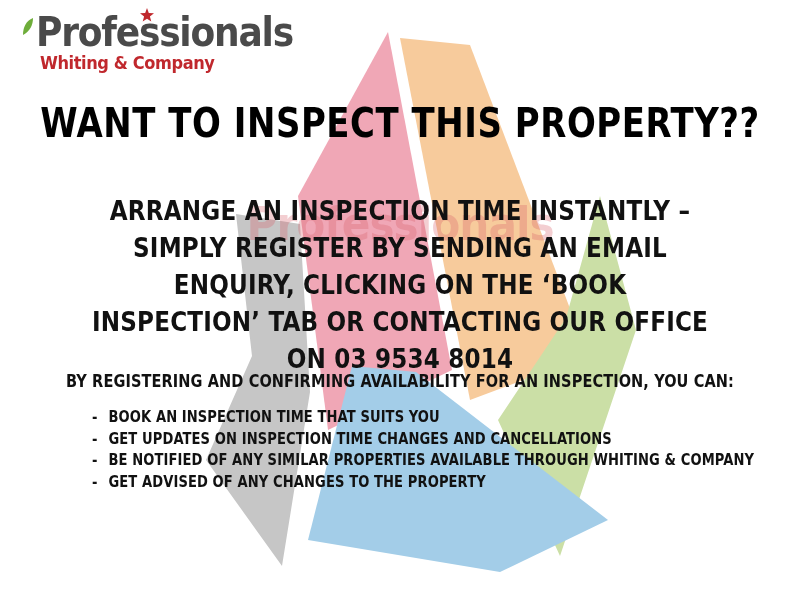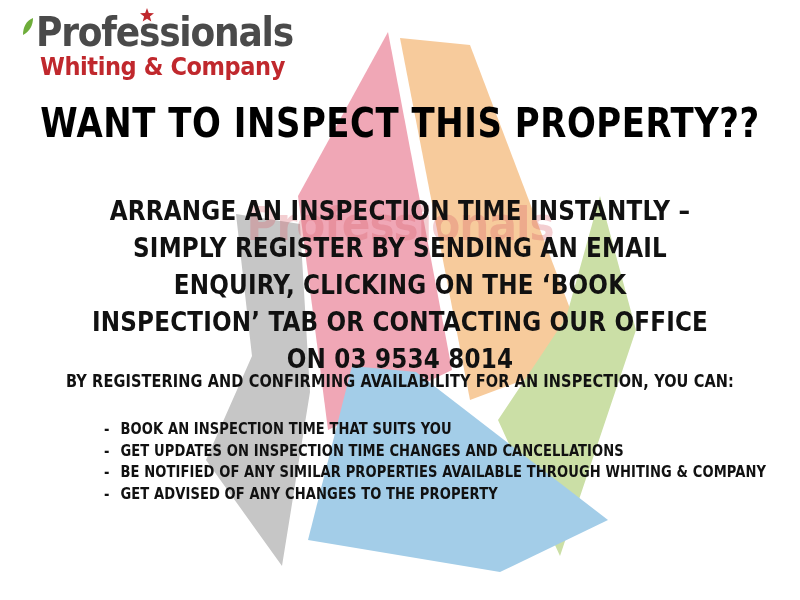--- a/index.html
+++ b/index.html
@@ -60,21 +60,21 @@
   }
   #logo .logo-row1 {
     position: relative;
     font-size: 40px;
     font-weight: bold;
     color: #4a4a4a;
     letter-spacing: -1.2px;
     padding-left: 14px;
   }
   #logo .logo-row2 {
-    font-size: 25px;
+    font-size: 18px;
     font-weight: bold;
     color: #c0282d;
     letter-spacing: -0.4px;
     padding-left: 18px;
     margin-top: 2px;
   }
   #logo .leaf-icon {
     position: absolute;
     left: 0px;
     top: 6px;
@@ -138,21 +138,21 @@
     letter-spacing: 0.1px;
     transform: scaleX(0.95);
   }
 
   #benefits {
     position: absolute;
     left: 92px;
     top: 407px;
     width: 680px;
     list-style: none;
-    margin: 12px;
+    margin: 0;
     padding: 0;
   }
   #benefits li {
     font-size: 15px;
     font-weight: bold;
     color: #111111;
     line-height: 21.5px;
     letter-spacing: 0.1px;
     white-space: nowrap;
     transform: scaleX(0.97);

